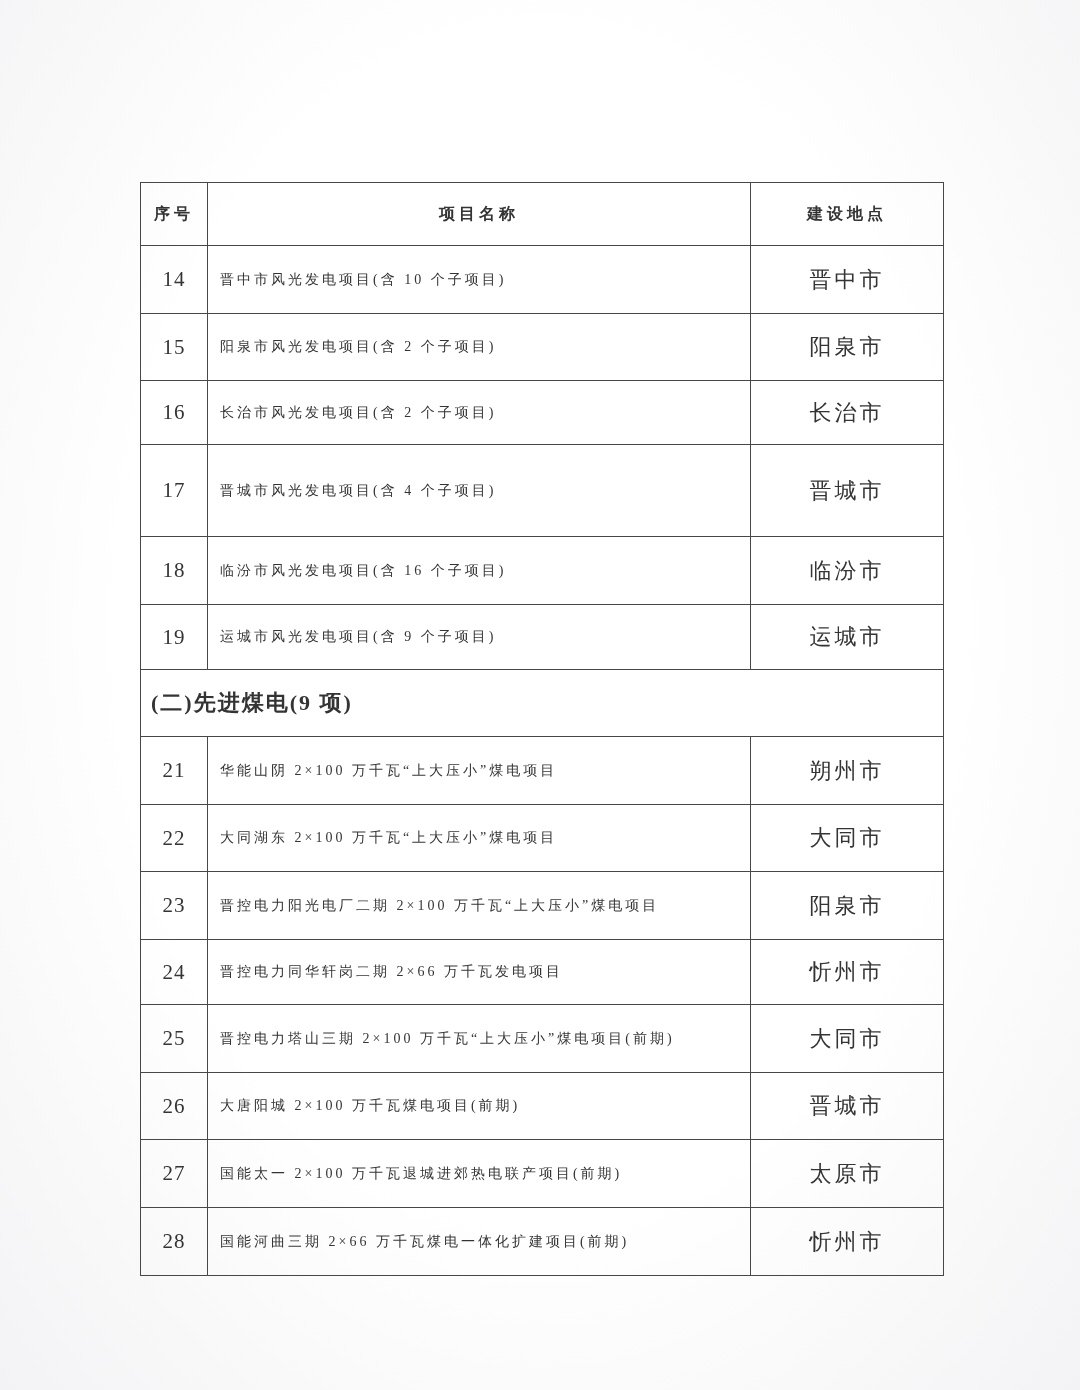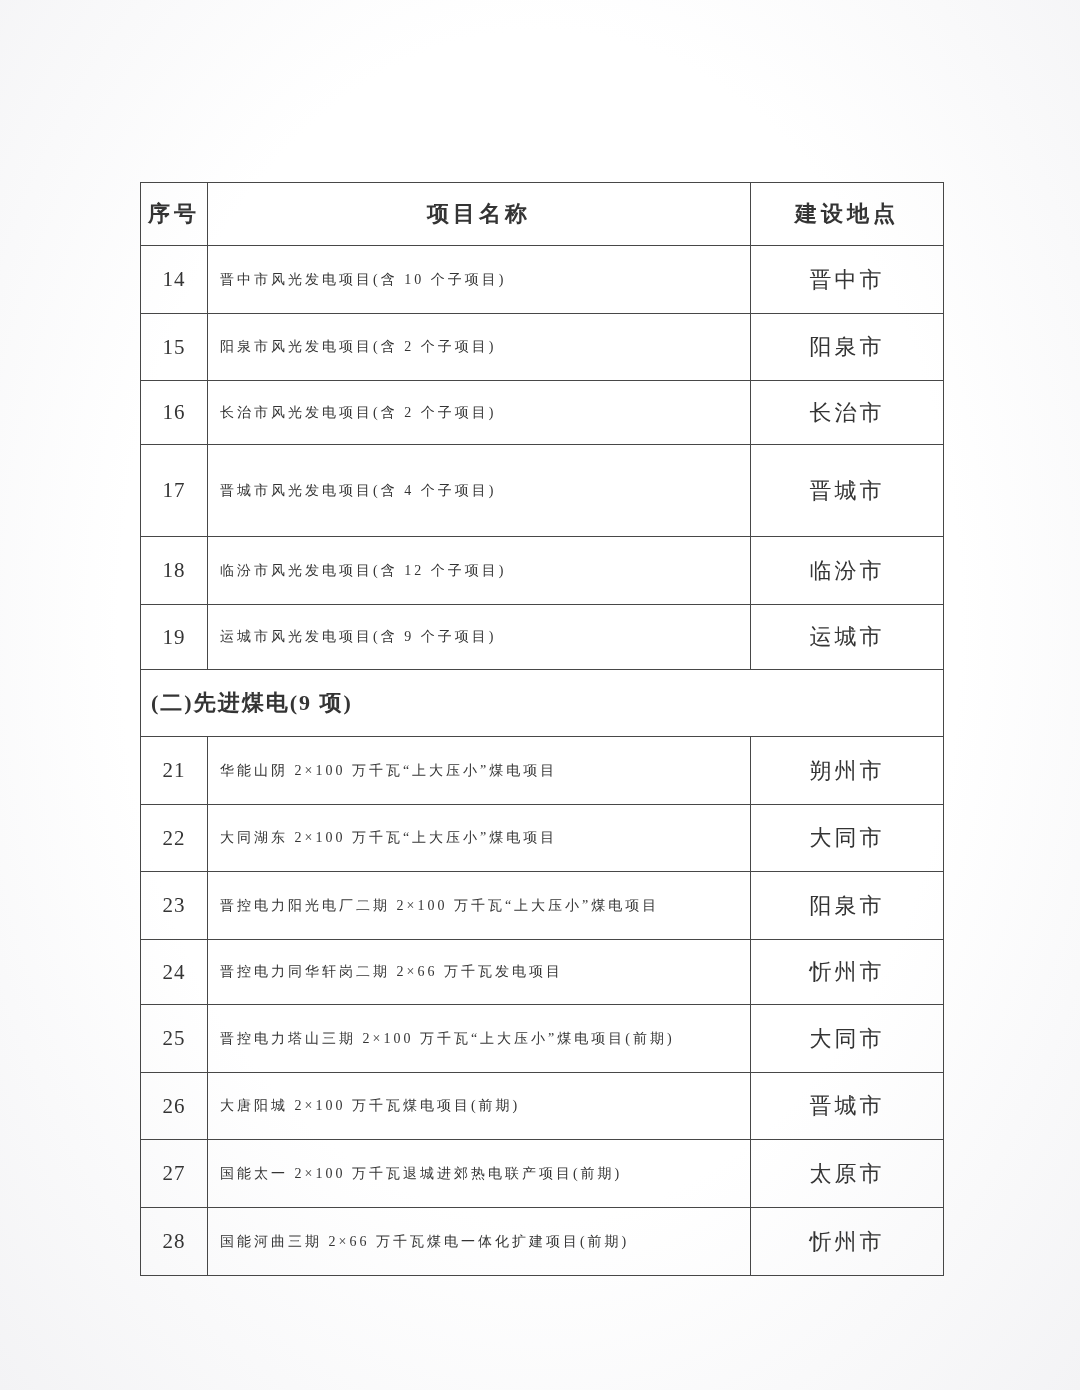--- a/index.html
+++ b/index.html
@@ -28,21 +28,21 @@
     table-layout: fixed;
   }
   .doc-table td, .doc-table th {
     border: 1.5px solid var(--border, #474747);
     vertical-align: middle;
     overflow: hidden;
   }
   .doc-table th {
     font-family: Liberation Mono, monospace;
     font-weight: 700;
-    font-size: 22px;
+    font-size: 16px;
     letter-spacing: 4px;
     text-align: center;
     color: var(--text, #343434);
   }
   td.no {
     text-align: center;
     font-size: 21px;
     letter-spacing: 1px;
   }
   td.name {
@@ -99,21 +99,21 @@
           <td class="name">长治市风光发电项目(含 2 个子项目)</td>
           <td class="loc">长治市</td>
         </tr>
         <tr style="height: 92px; font-family: Liberation Serif, serif;">
           <td class="no">17</td>
           <td class="name">晋城市风光发电项目(含 4 个子项目)</td>
           <td class="loc">晋城市</td>
         </tr>
         <tr style="height: 68px;">
           <td class="no">18</td>
-          <td class="name">临汾市风光发电项目(含 12 个子项目)</td>
+          <td class="name">临汾市风光发电项目(含 16 个子项目)</td>
           <td class="loc">临汾市</td>
         </tr>
         <tr style="height: 65px;">
           <td class="no">19</td>
           <td class="name">运城市风光发电项目(含 9 个子项目)</td>
           <td class="loc">运城市</td>
         </tr>
         <tr style="height: 67px;">
           <td colspan="3" class="section">(二)先进煤电(9 项)</td>
         </tr>

